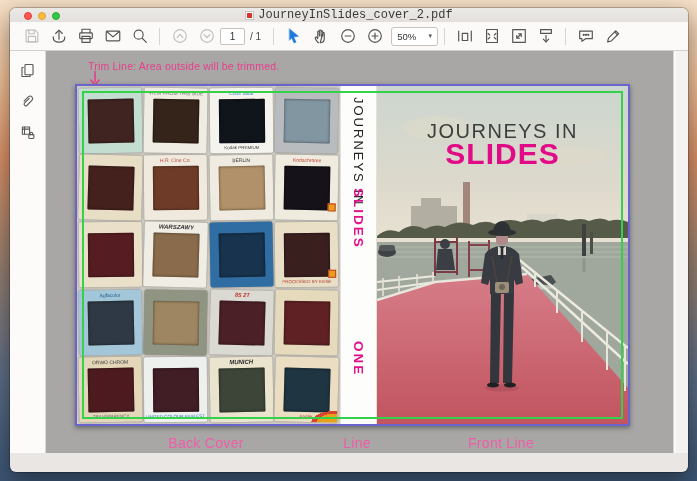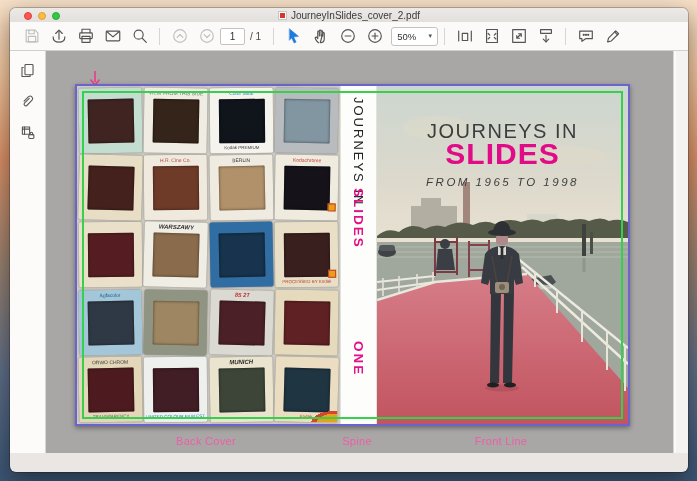--- a/index.html
+++ b/index.html
@@ -11,21 +11,21 @@
     box-shadow:0 8px 24px rgba(0,0,0,.45), 0 0 0 1px rgba(0,0,0,.22); }
   
   .titlebar { position:relative; height:14px; background:linear-gradient(#eceae7,#e2dfdc); }
   .tl { position:absolute; top:4px; width:8px; height:8px; border-radius:50%; }
   .tl.red    { left:14px; background:#fc5753; border:.5px solid #df3e38; }
   .tl.yellow { left:28px; background:#fdbc40; border:.5px solid #de9f34; }
   .tl.green  { left:42px; background:#33c748; border:.5px solid #27aa35; }
   .title-wrap { position:absolute; left:0; right:0; top:0; height:14px; display:flex; align-items:center; justify-content:center; gap:4px; }
   .pdf-badge { width:9px; height:9px; background:#fff; border:1px solid #c9c6c2; position:relative; }
   .pdf-badge::after { content:""; position:absolute; left:1px; top:1px; width:5px; height:5px; background:#d6342c; }
-  .title-text { font-size:10px; color:#3c3a38; }
+  .title-text { font-size:12px; color:#3c3a38;font-family:Liberation Mono, monospace; }
   
   .tabbar { position:relative; height:19px; background:#e4e0dd; border-bottom:1px solid #cfccc8; display:flex; align-items:flex-end; }
   .tab { height:19px; display:flex; align-items:center; padding:0 13px; font-size:10.5px; color:#413f3d; cursor:default; }
   .tab.doc { background:#fbfaf8; border:1px solid #cfccc8; border-bottom:none; border-radius:3px 3px 0 0; margin-left:16px; gap:8px; }
   .tab-close { color:#8f8c88; font-size:10px; }
   .tabbar-right { position:absolute; right:14px; top:0; height:19px; display:flex; align-items:center; gap:13px; }
   .help-circle { width:12px; height:12px; border:1.2px solid #5c5a57; border-radius:50%; font-size:8.5px; color:#5c5a57; display:flex; align-items:center; justify-content:center; }
   .bell-box { width:13px; height:13px; border:1.2px solid #5c5a57; border-radius:2.5px; display:flex; align-items:center; justify-content:center; }
   
   .toolbar { height:29px; background:#fbfaf8; border-bottom:1px solid #d3d0cc; display:flex; align-items:center; padding-left:8px; }
@@ -73,21 +73,21 @@
   .spine .s2 { top:102px; font-size:13.5px; font-weight:bold; letter-spacing:2px; color:#e2108a; }
   .spine .s3 { top:255px; font-size:13.5px; font-weight:bold; letter-spacing:2px; color:#e2108a; }
   
   .front { position:relative; width:251px; height:100%; overflow:hidden; }
   .front svg.scene { position:absolute; inset:0; }
   .ft { position:absolute; width:100%; text-align:center; z-index:5; }
   .ft1 { top:34px; font-size:20px; letter-spacing:1.5px; color:#3c3e3e; }
   .ft2 { top:51px; font-size:30px; font-weight:bold; letter-spacing:1px; color:#e20b87; }
   .ft3 { top:90px; font-size:11.5px; font-style:italic; letter-spacing:2.5px; color:#3c3e3e; }
   
-  .cover-label { position:absolute; top:384px; transform:translateX(-50%); font-size:11px; color:#ef5da8; letter-spacing:.3px; }
+  .cover-label { position:absolute; top:384px; transform:translateX(-50%); font-size:14px; color:#ef5da8; letter-spacing:.3px; }
   .lbl-back  { left:160px; }
   .lbl-spine { left:311px; }
   .lbl-front { left:455px; }
 </style>
 </head>
 <body>
 
 <div class="screen">
   <div class="window">
 
@@ -238,20 +238,21 @@
           <svg width="17" height="17" viewBox="0 0 20 20">
               <path d="M4 3.5h8.5v8.5H4z"></path>
               <path d="M4 6h8.5M6.5 3.5v8.5"></path>
               <rect x="11.5" y="12.5" width="6" height="4.5" rx="1"></rect>
               <path d="M13 12.5v-1.3a1.5 1.5 0 0 1 3 0v1.3"></path>
             </svg>
         </button>
       </div>
 
       <div class="viewport">
+        <div class="trim-note">Trim Line: Area outside will be trimmed.</div>
         <svg class="trim-arrow" width="14" height="16" viewBox="0 0 14 16">
           <path d="M7 0v11" stroke="#e83e8c" stroke-width="1.6"></path>
             <path d="M2.5 8.5L7 14l4.5-5.5" fill="none" stroke="#e83e8c" stroke-width="1.6"></path>
         </svg>
 
         <div class="doc">
 
           <div class="back">
             <div class="slides-grid" id="slides-grid">
                 <div class="slide" style="background: rgb(195, 221, 209);">
@@ -428,26 +429,25 @@
               <rect x="123.7" y="161" width="2.6" height="12" fill="#2a2d32"></rect>
               <path d="M115 170l5 27M135 170l-5 27" stroke="#4a4440" stroke-width="1.5" fill="none"></path>
               <rect x="118" y="196" width="14" height="11" rx="2" fill="#9b8f7a"></rect>
               <circle cx="125" cy="201" r="3" fill="#6d6455"></circle>
               <rect x="119" y="148" width="12" height="11" rx="4" fill="#b08a8a"></rect>
               <ellipse cx="125" cy="146.5" rx="14" ry="3.5" fill="#2e3134"></ellipse>
               <path d="M116 146q1-10 9-11 8 1 9 11z" fill="#2e3134"></path>
             </svg>
             <div class="ft ft1">JOURNEYS IN</div>
             <div class="ft ft2">SLIDES</div>
-            <div class="ft ft3">FROM 1965 TO 1998</div>
           </div>
           <div class="green-line"></div>
         </div>
 
         <span class="cover-label lbl-back">Back Cover</span>
-        <span class="cover-label lbl-spine">Spine</span>
+        <span class="cover-label lbl-spine">Line</span>
         <span class="cover-label lbl-front">Front Line</span>
       </div>
 
       <div class="rightstrip"></div>
     </div>
   </div>
 </div>
 
 </body></html>

